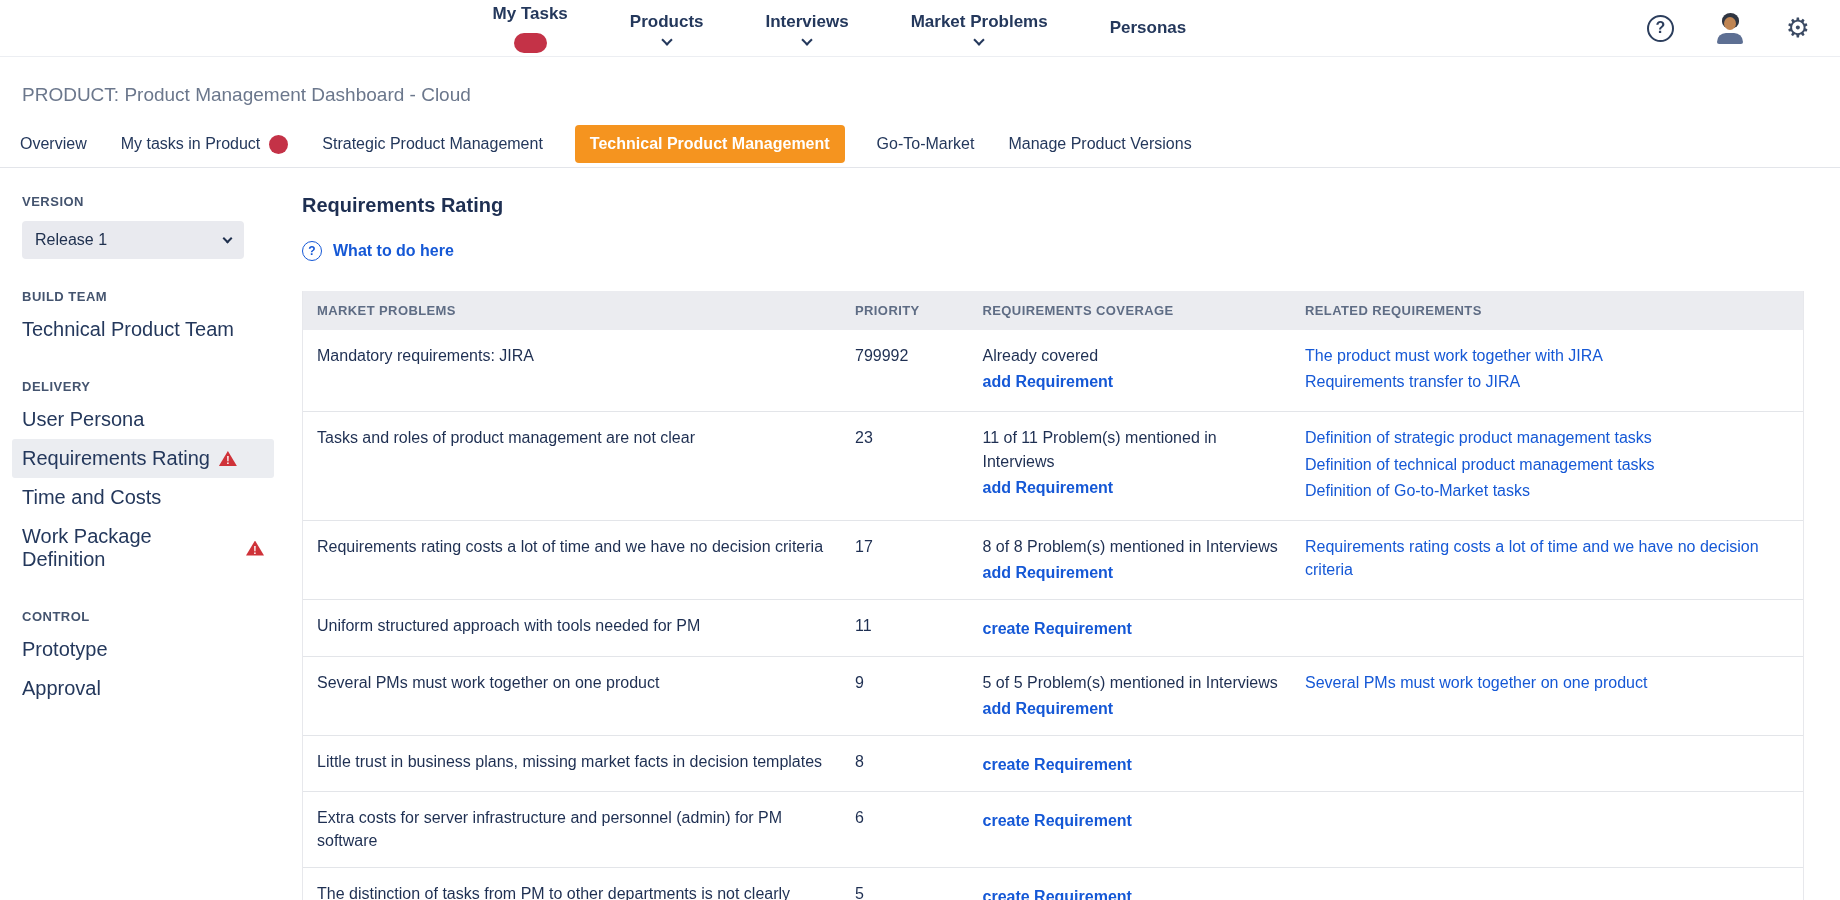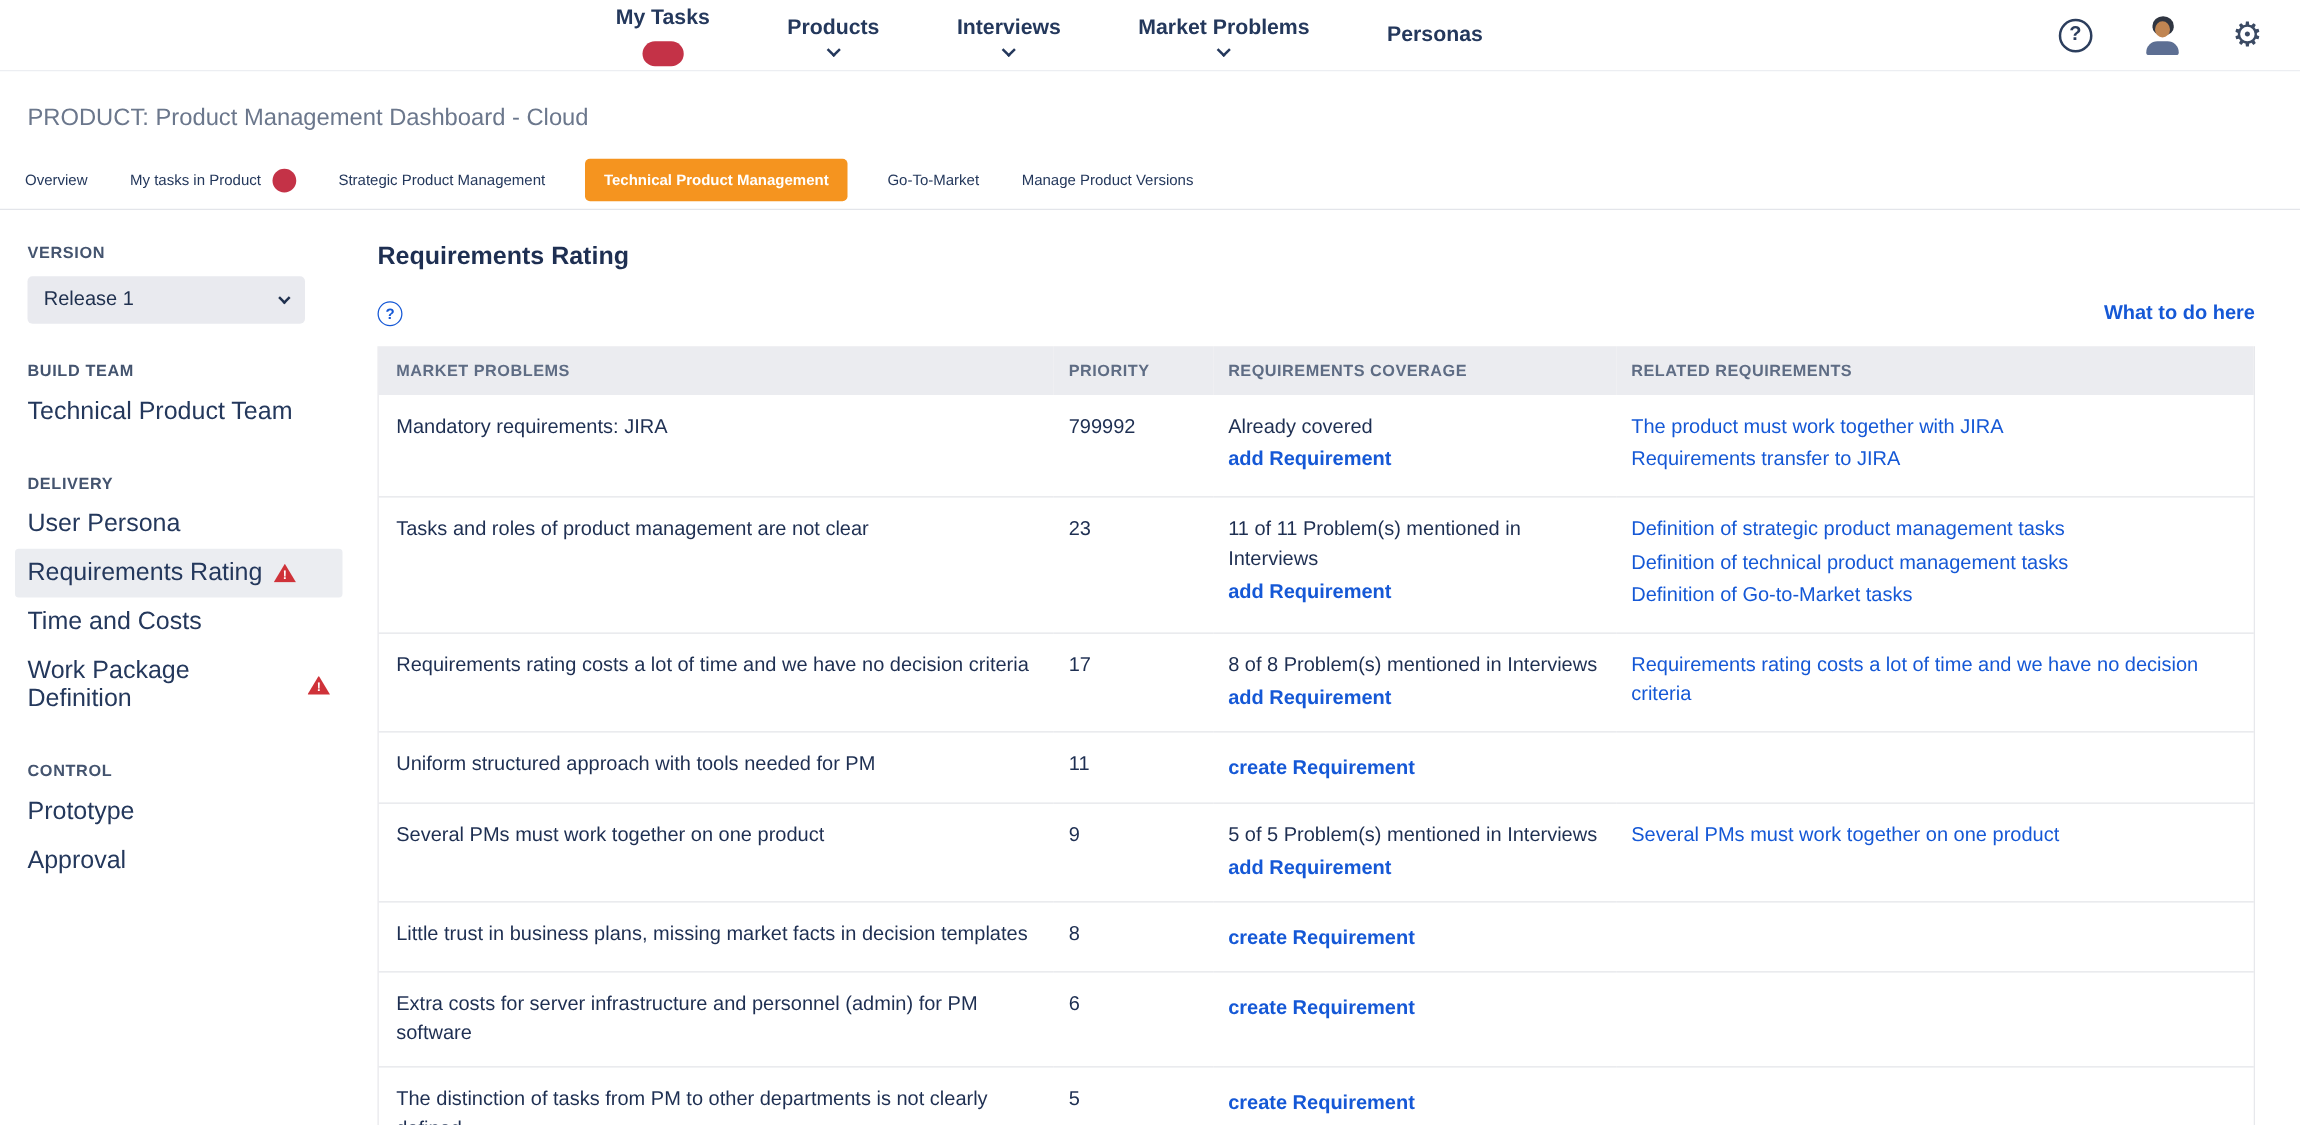--- a/index.html
+++ b/index.html
@@ -38,21 +38,21 @@
   .avatar .face { position:absolute; top:4.5px; left:8.5px; width:12px; height:13px;
     border-radius:50%; background:#c08552; }
   .avatar .body { position:absolute; bottom:0; left:1px; width:26px; height:11px;
     border-radius:13px 13px 3px 3px; background:#5d6f93; }
   .gear { font-size:27px; color:#3b4a63; line-height:1; cursor:pointer; }
 
   
   .product-bar { padding:27px 22px 15px; font-size:19px; color:#6b778c; }
   .tabs { display:flex; align-items:center; gap:30px; padding:0 18px;
     border-bottom:1px solid #e3e5ea; height:47px; }
-  .tab { display:flex; align-items:center; gap:9px; font-size:12px; color:#24385c;
+  .tab { display:flex; align-items:center; gap:9px; font-size:16px; color:#24385c;
     cursor:pointer; white-space:nowrap; padding:0 2px; }
   .tab.active { background:#f5941f; color:#fff; font-weight:bold; padding:10px 15px;
     border-radius:4px; }
   .badge-dot { width:19px; height:19px; border-radius:50%; background:#c43247; }
 
   
   .content { display:flex; padding-top:20px; }
   .sidebar { width:300px; flex-shrink:0; padding:0 22px; }
   .main { flex:1; padding-right:36px; padding-left:2px; }
 
@@ -68,21 +68,21 @@
   .side-item { display:flex; align-items:center; gap:9px; font-size:20px; color:#24385c;
     padding:8px 10px; margin-left:-10px; border-radius:3px; cursor:pointer; width:262px; }
   .side-item.selected { background:#ebedf1; }
   .warn-icon { width:18px; height:15px; background:#cf3239;
     clip-path:polygon(50% 0, 100% 100%, 0 100%); position:relative;
     display:inline-flex; align-items:flex-end; justify-content:center; flex-shrink:0; }
   .warn-icon::after { content:"!"; color:#fff; font-size:10px; font-weight:bold; line-height:1.1; }
 
   
   .page-title { font-size:20px; font-weight:bold; color:#1e2f52; margin:6px 0 24px; }
-  .help-row { display:flex; align-items:center; gap:11px; margin-bottom:16px; cursor:pointer;justify-content:space-between; }
+  .help-row { display:flex; align-items:center; gap:11px; margin-bottom:30px; cursor:pointer; }
   .help-row a { font-size:16px; font-weight:bold; color:#1558d6; }
   .q-circle { width:20px; height:20px; border:1.7px solid #1558d6; border-radius:50%;
     display:flex; align-items:center; justify-content:center; flex-shrink:0; }
   .q-circle::after { content:"?"; color:#1558d6; font-size:12px; font-weight:bold; }
 
   table { width:100%; border-collapse:collapse; table-layout:fixed; }
   .table-wrap { border-left:1px solid #e7e8ec; border-right:1px solid #e7e8ec; }
   thead th { background:#ebecf0; text-align:left; font-size:13px; font-weight:bold;
     color:#5e6c84; letter-spacing:0.4px; padding:12px 12px; }
   thead th:first-child { padding-left:14px; }

